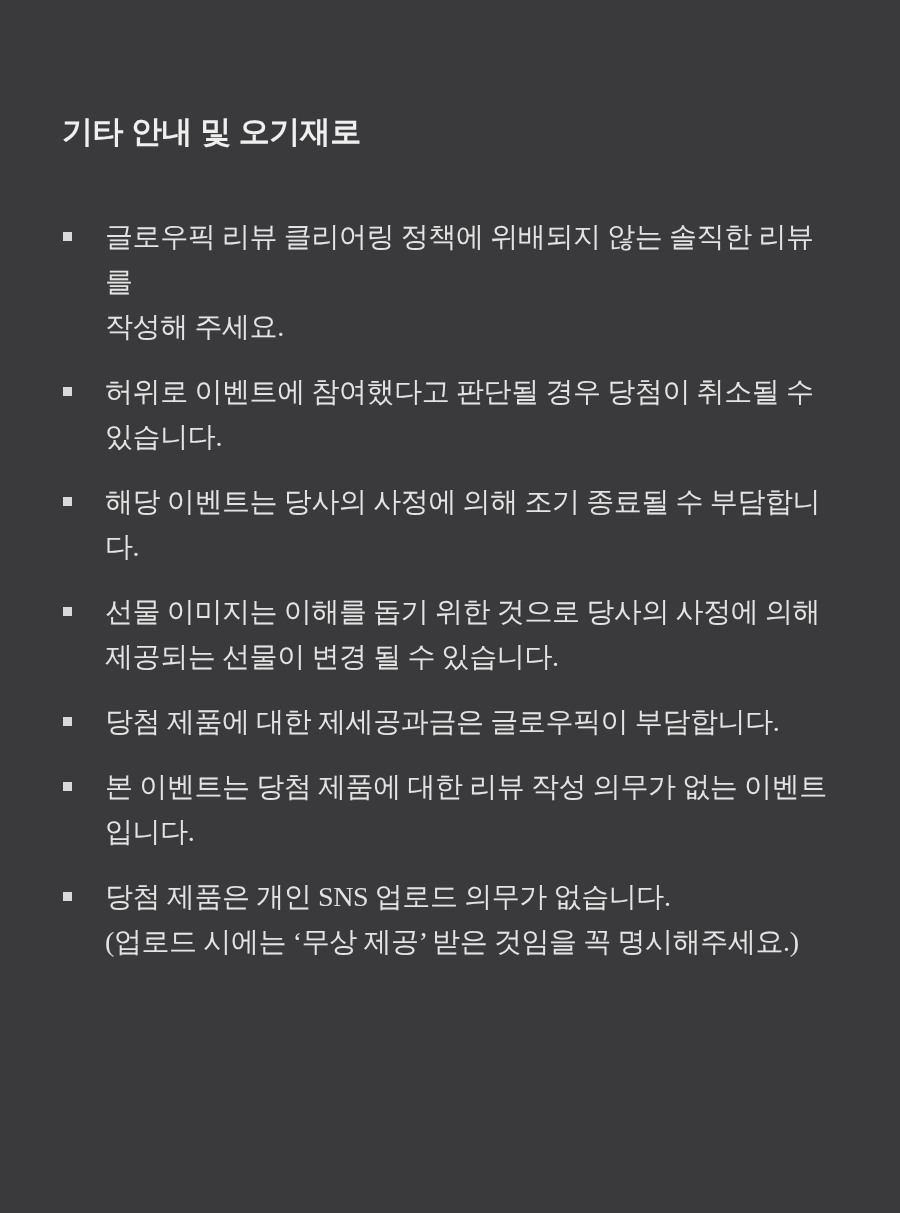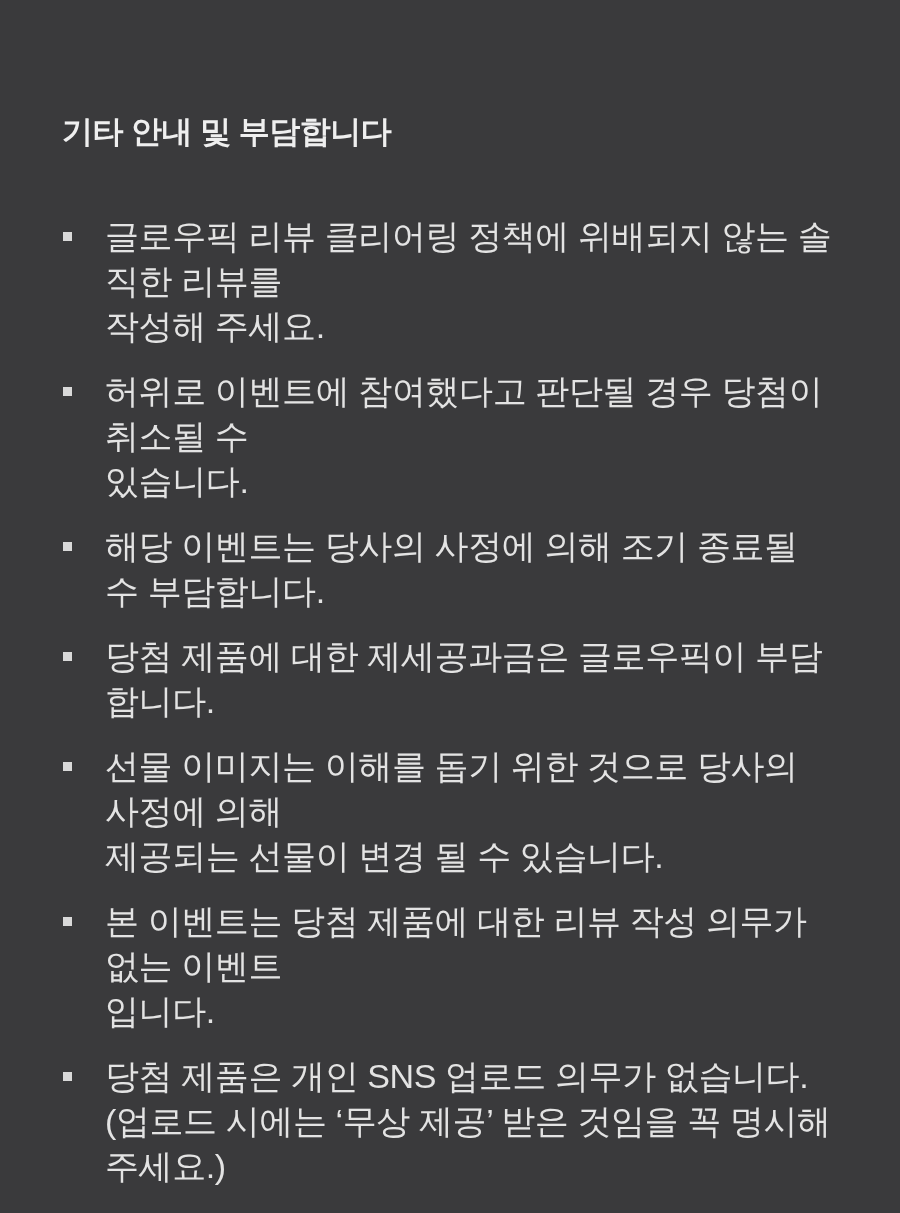--- a/index.html
+++ b/index.html
@@ -33,44 +33,45 @@
   }
   .items {
     list-style: none;
     margin: 60px 0 0 0;
     padding: 0;
   }
   .item {
     position: relative;
     padding-left: 43px;
     margin-bottom: 20px;
-    font-size: 34px;
+    font-size: 28px;
     line-height: 45px;
     font-weight: 400;
     letter-spacing: -0.4px;
     color: var(--text);
+    font-family: Liberation Serif, serif;
   }
   .bullet {
     position: absolute;
     left: 1px;
     top: 18px;
     width: 9px;
     height: 9px;
     background: var(--bullet);
   }
 </style>
 </head>
 <body>
 
 <section class="section">
-  <h2 class="title">기타 안내 및 부담합니다</h2>
+  <h2 class="title">기타 안내 및 오기재로</h2>
   <ul class="items">
       <li class="item"><span class="bullet"></span><span>글로우픽 리뷰 클리어링 정책에 위배되지 않는 솔직한 리뷰를<br>작성해 주세요.</span></li>
       <li class="item"><span class="bullet"></span></li>
       <li class="item"><span class="bullet"></span></li>
       <li class="item"><span class="bullet"></span><span>허위로 이벤트에 참여했다고 판단될 경우 당첨이 취소될 수<br>있습니다.</span></li>
       <li class="item"><span class="bullet"></span><span>해당 이벤트는 당사의 사정에 의해 조기 종료될 수 부담합니다.</span></li>
+      <li class="item"><span class="bullet"></span><span>선물 이미지는 이해를 돕기 위한 것으로 당사의 사정에 의해<br>제공되는 선물이 변경 될 수 있습니다.</span></li>
       <li class="item"><span class="bullet"></span><span>당첨 제품에 대한 제세공과금은 글로우픽이 부담합니다.</span></li>
-      <li class="item"><span class="bullet"></span><span>선물 이미지는 이해를 돕기 위한 것으로 당사의 사정에 의해<br>제공되는 선물이 변경 될 수 있습니다.</span></li>
       <li class="item"><span class="bullet"></span><span>본 이벤트는 당첨 제품에 대한 리뷰 작성 의무가 없는 이벤트<br>입니다.</span></li>
       <li class="item"><span class="bullet"></span><span>당첨 제품은 개인 SNS 업로드 의무가 없습니다.<br>(업로드 시에는 ‘무상 제공’ 받은 것임을 꼭 명시해주세요.)</span></li>
     </ul>
 </section>
 
 </body></html>

